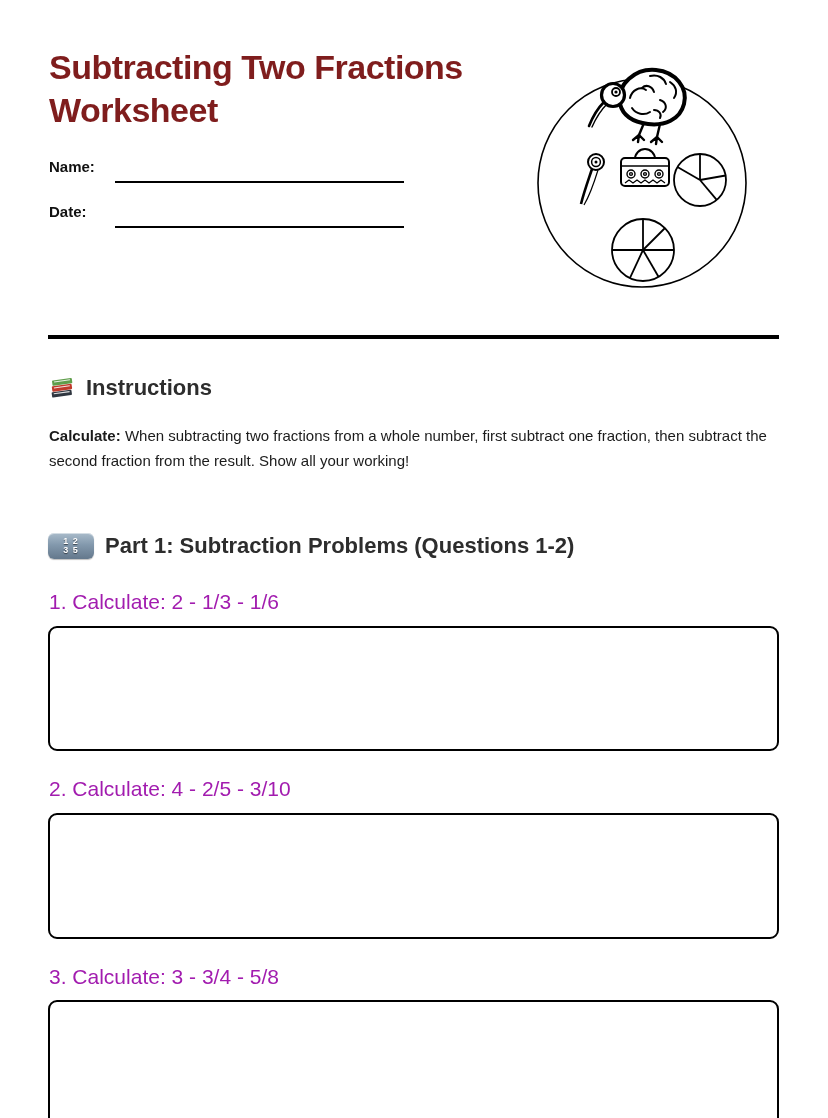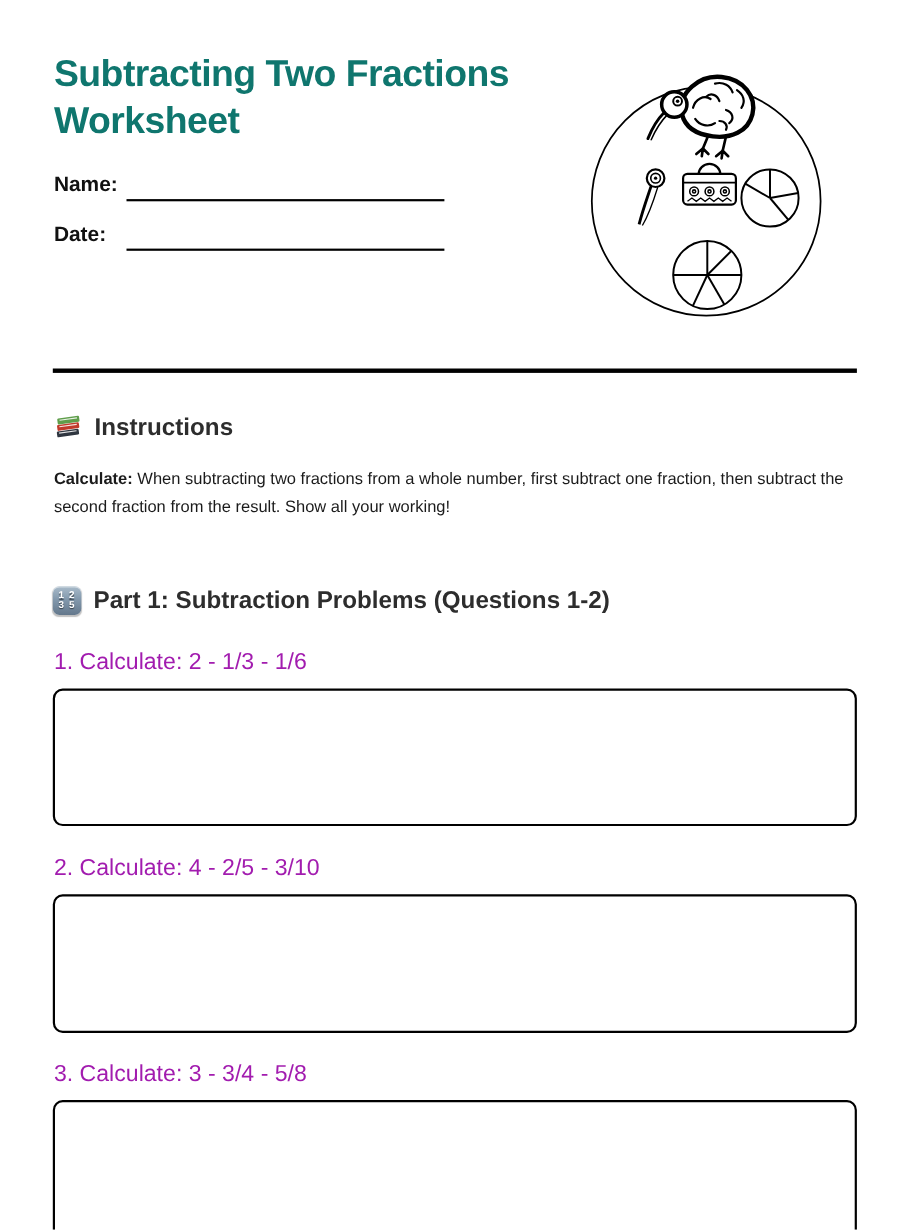--- a/index.html
+++ b/index.html
@@ -13,27 +13,27 @@
     font-family: "Liberation Sans", sans-serif;
     color: #1b1b1b;
   }
   .title {
     position: absolute;
     left: 49px; top: 46px;
     width: 440px;
     font-size: 34px;
     line-height: 43px;
     font-weight: 700;
-    color: #0f766e;
+    color: #7f1d1d;
     letter-spacing: -0.5px;
   }
   .field-label {
     position: absolute;
     left: 49px;
-    font-size: 19px;
+    font-size: 15px;
     font-weight: 700;
     color: #111111;
   }
   .field-line {
     position: absolute;
     left: 115px;
     width: 289px;
     height: 0;
     border-bottom: 2px solid #000000;
   }
@@ -80,21 +80,21 @@
     left: 48px;
     width: 731px;
     border: 2.5px solid #000000;
     border-radius: 9px;
     background: #ffffff;
   }
   
   .books-icon { width: 27px; height: 27px; flex: 0 0 auto; }
   
   .numpad-icon {
-    width: 26px; height: 26px; flex: 0 0 auto;
+    width: 46px; height: 26px; flex: 0 0 auto;
     border-radius: 6px;
     background: linear-gradient(180deg, #a9bbca 0%, #8399ad 45%, #64788c 100%);
     display: flex;
     flex-direction: column;
     align-items: center;
     justify-content: center;
     box-shadow: inset 0 1px 0 rgba(255,255,255,.5), 0 1px 1px rgba(0,0,0,.25);
   }
   .numpad-icon span {
     font-size: 9px;

